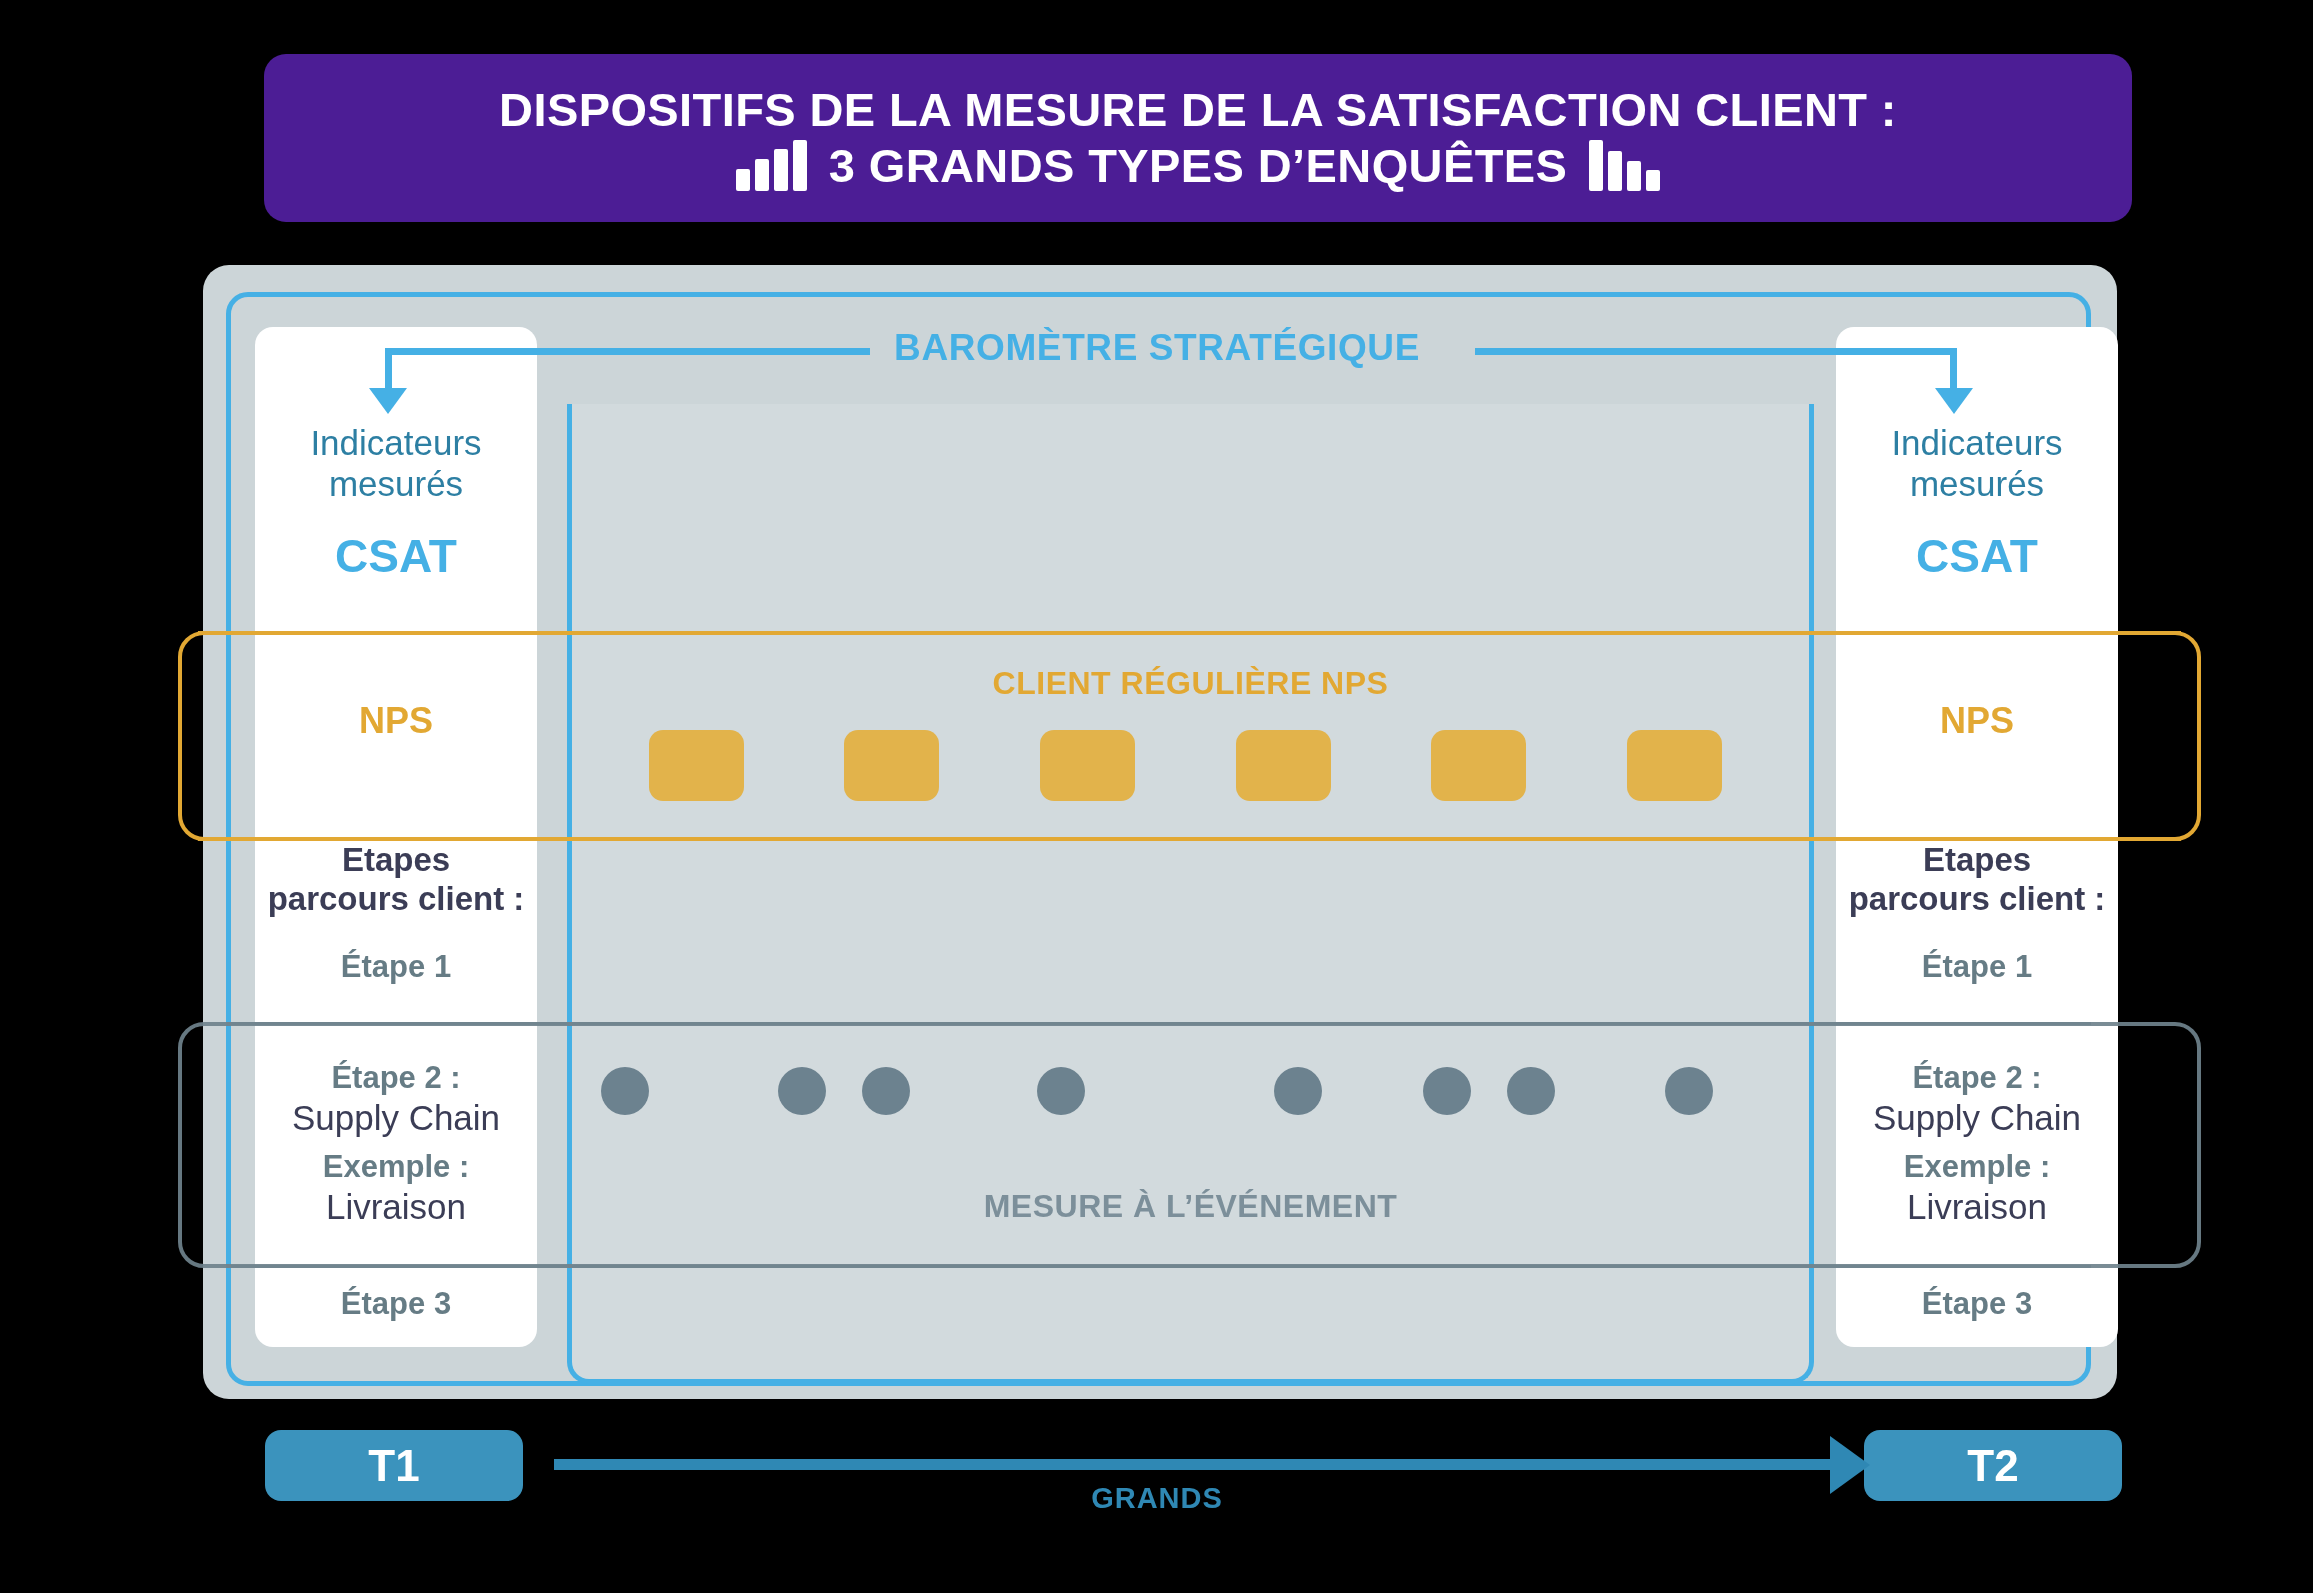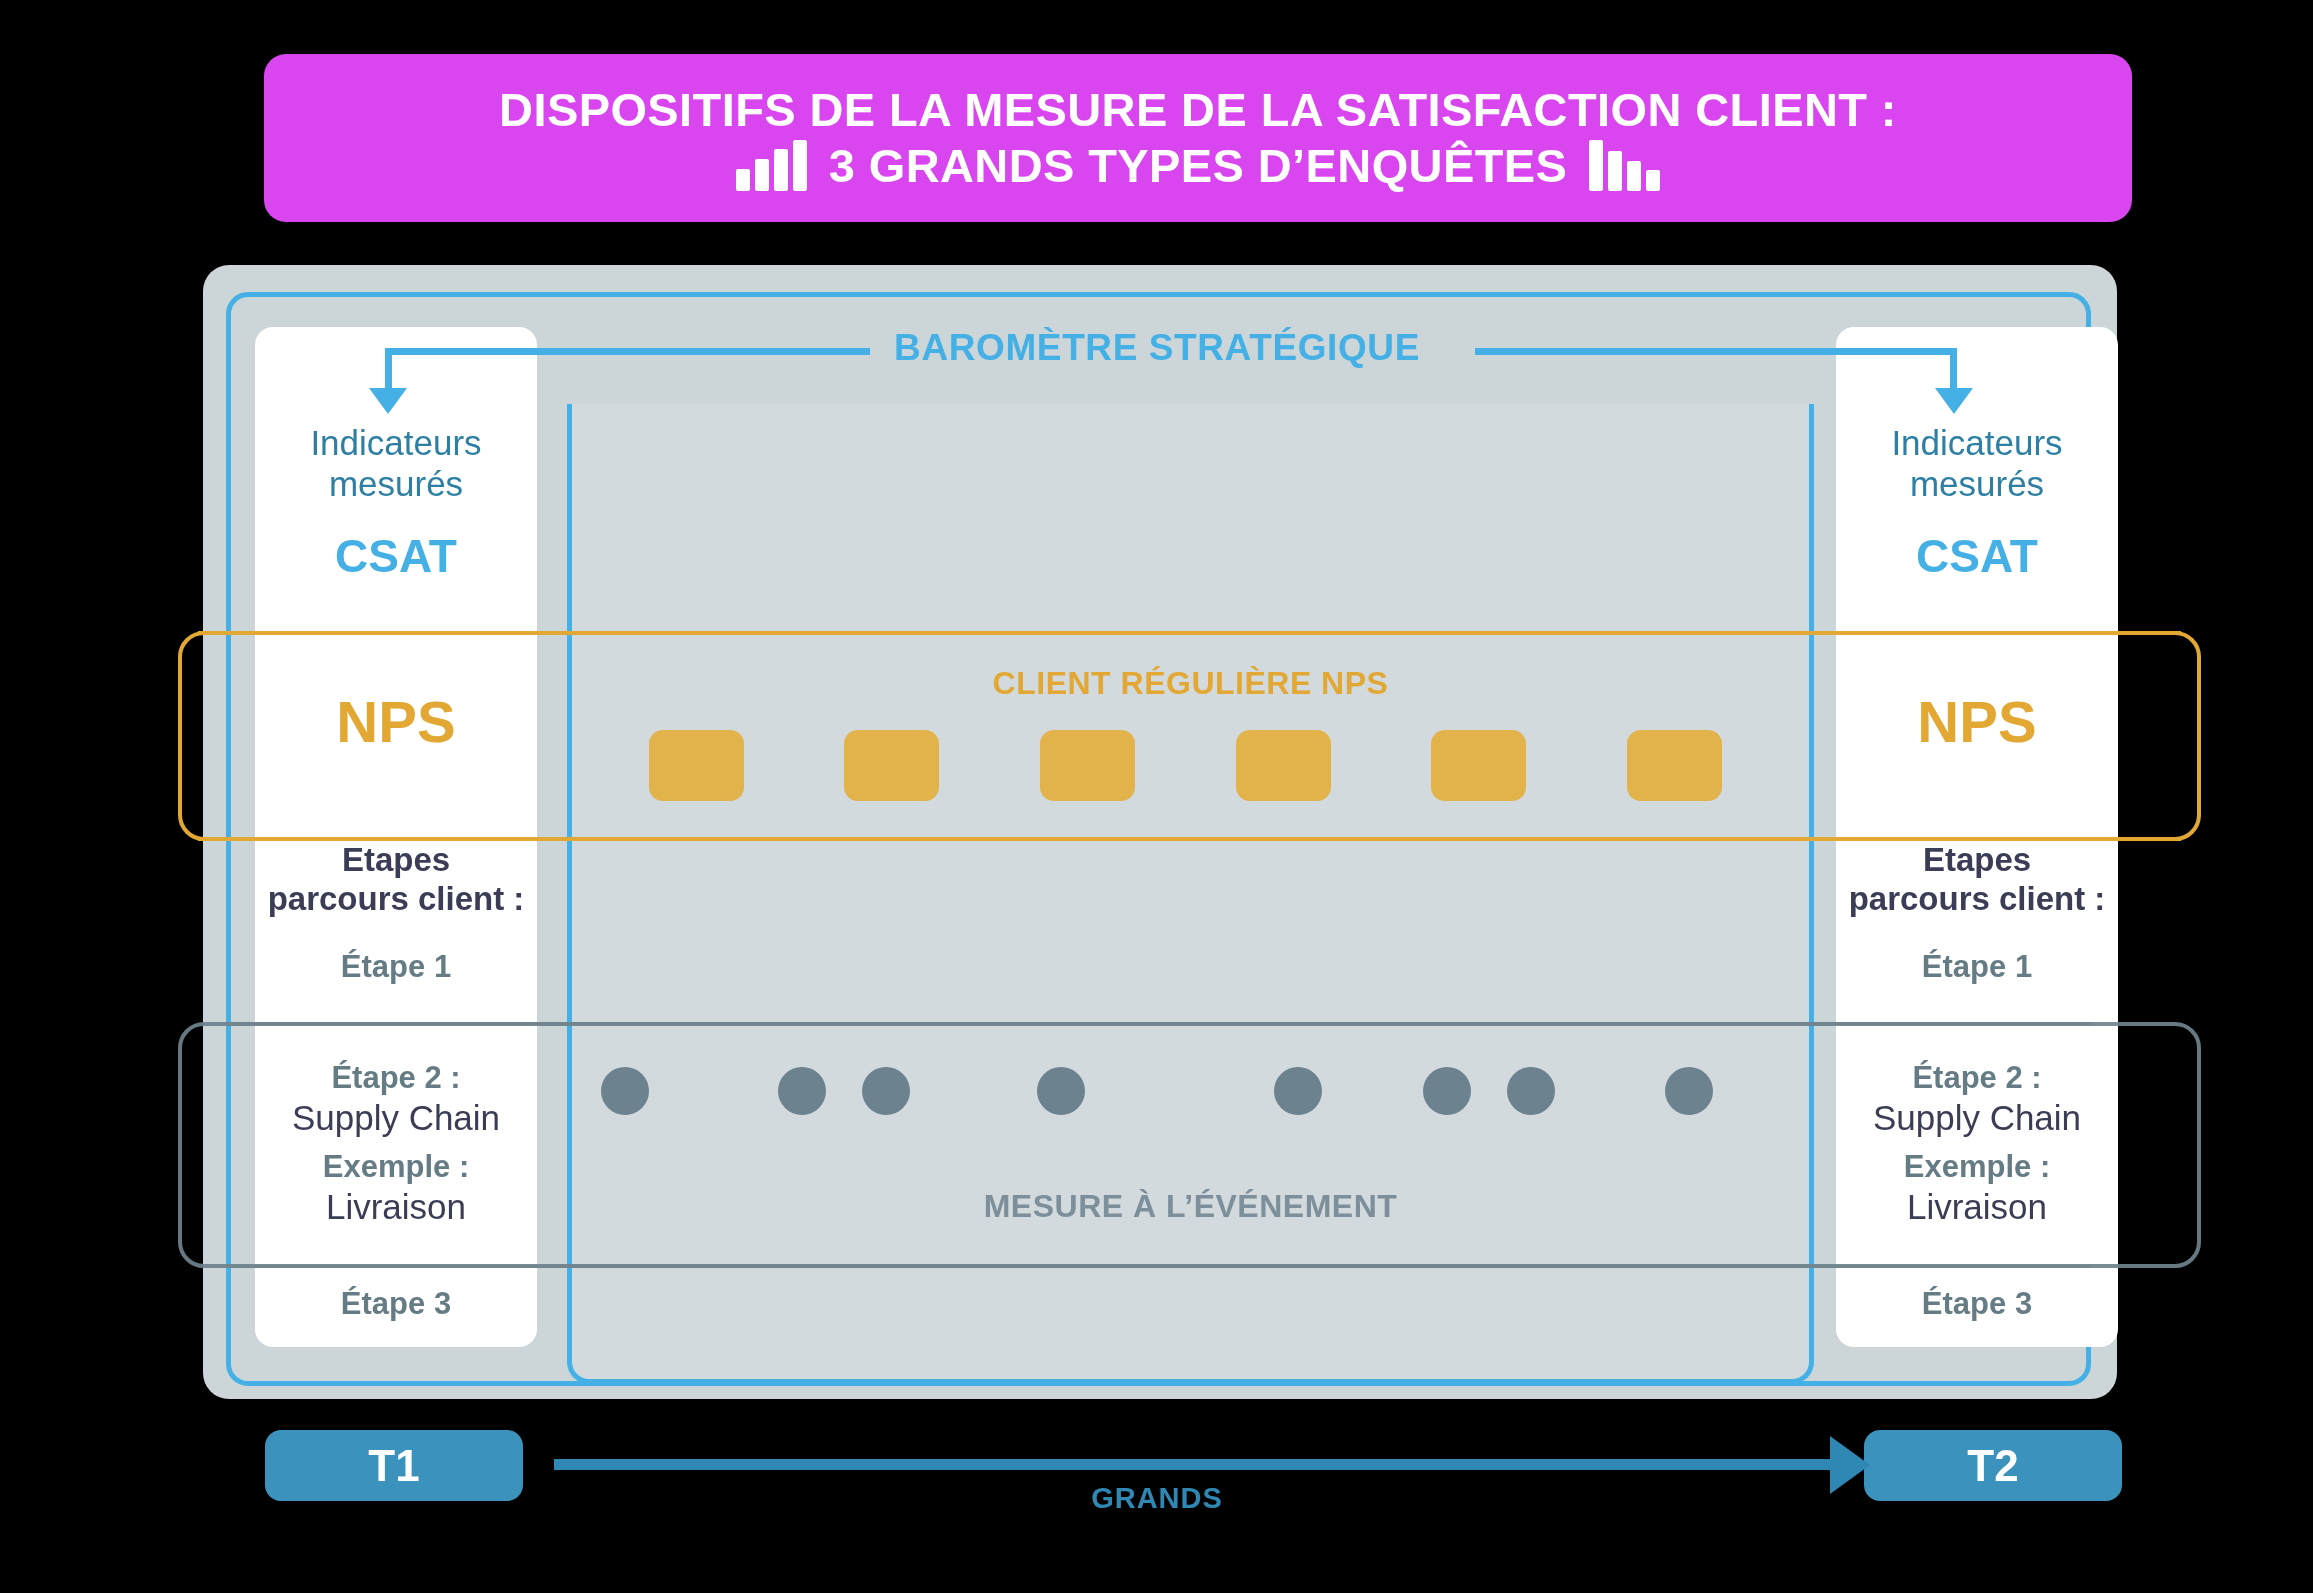--- a/index.html
+++ b/index.html
@@ -5,21 +5,21 @@
   html,body{margin:0;padding:0;background:#000;}
   body{
     width:2314px;height:1594px;position:relative;overflow:hidden;
     font-family:"Liberation Sans", sans-serif;
     -webkit-font-smoothing:antialiased;
   }
 
   
   #title-banner{
     position:absolute;left:264px;top:54px;width:1868px;height:168px;
-    background:#d946ef;border-radius:22px;
+    background:#4c1d95;border-radius:22px;
     display:flex;flex-direction:column;align-items:center;justify-content:center;
     gap:6px;
   }
   #title-line1{
     color:#ffffff;font-size:47px;font-weight:bold;letter-spacing:0.4px;
     text-align:center;line-height:1.05;
   }
   #title-line2-row{
     display:flex;align-items:center;justify-content:center;gap:22px;
   }
@@ -66,21 +66,21 @@
   .cell-steps{height:213px;padding-top:18px;justify-content:flex-start;}
   .cell-etape2{height:243px;}
   .cell-etape3{height:89px;}
 
   .lbl-indic{
     color:#2d7fa3;font-size:35px;font-weight:normal;line-height:1.18;
   }
   .lbl-csat{
     color:#45b0e5;font-size:46px;font-weight:bold;margin-top:24px;
   }
-  .lbl-nps{color:#e2a833;font-size:58px;font-weight:bold;}
+  .lbl-nps{color:#e2a833;font-size:36px;font-weight:bold;}
   .lbl-steps-title{color:#3b3d56;font-size:33px;font-weight:bold;line-height:1.2;}
   .lbl-etape{color:#667c85;font-size:31px;font-weight:bold;}
   .lbl-etape-sub{color:#3b3d56;font-size:35px;font-weight:normal;line-height:1.25;}
 
   
   .hline{position:absolute;height:0;border-top:3px solid;box-sizing:border-box;}
 
   
   #nps-band{
     position:absolute;left:178px;top:631px;width:2023px;height:210px;

